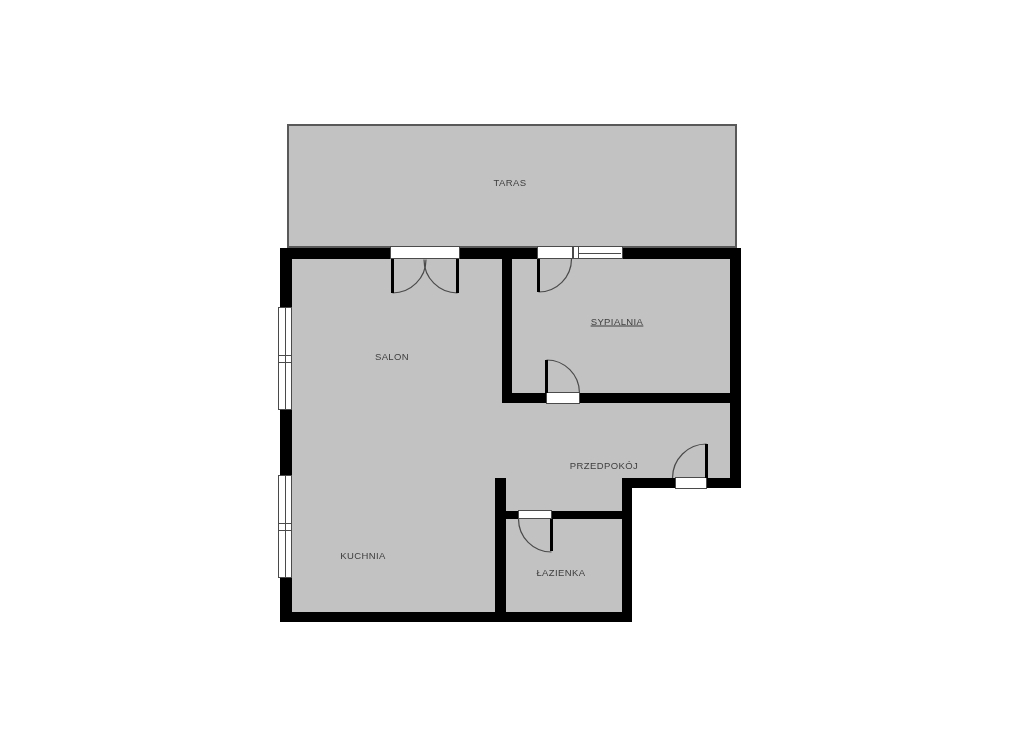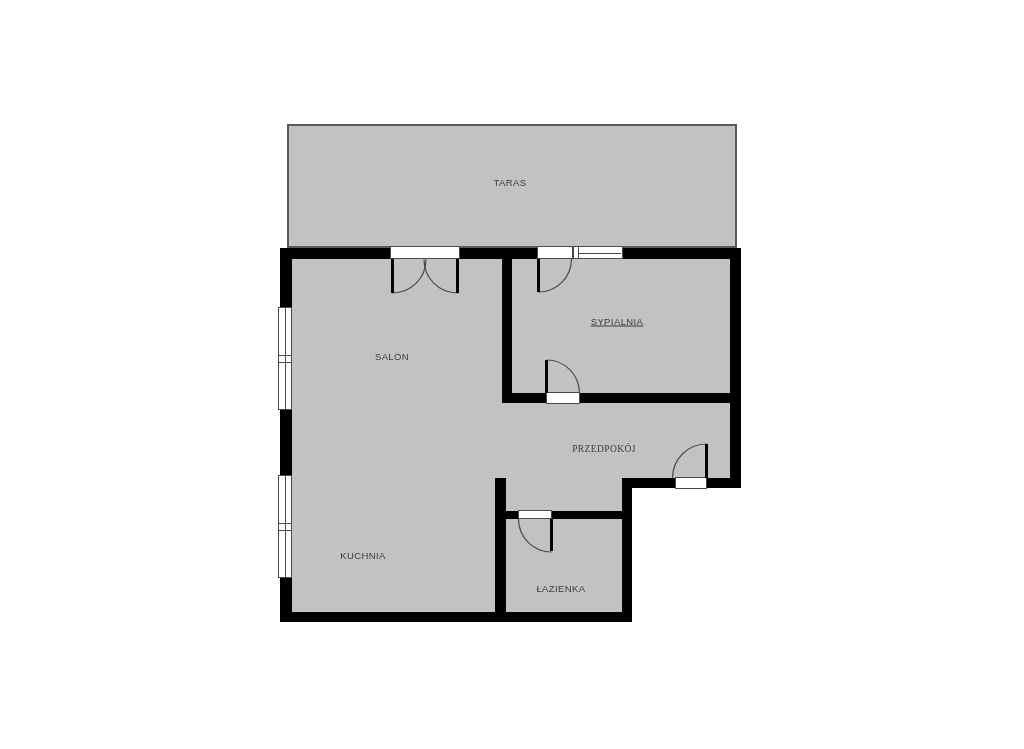--- a/index.html
+++ b/index.html
@@ -55,23 +55,23 @@
   .winsyp-v {left:4px; top:0;   width:1px; height:100%;}
   .overlay{position:absolute; left:0; top:0; pointer-events:none;}
   .room-label{
     position:absolute; transform:translate(-50%,-50%);
     color:var(--label); font-size:9.5px; letter-spacing:.4px;
     white-space:nowrap;
   }
   .lbl-taras     {left:510px; top:182px;}
   .lbl-salon     {left:392px; top:356px;}
   .lbl-sypialnia {left:617px; top:321px;text-decoration:underline;}
-  .lbl-przedpokoj{left:604px; top:449px;font-family:Liberation Serif, serif;}
+  .lbl-przedpokoj{left:604px; top:465px;}
   .lbl-kuchnia   {left:363px; top:555px;}
-  .lbl-lazienka  {left:561px; top:588px;}
+  .lbl-lazienka  {left:561px; top:572px;}
 </style>
 </head>
 <body>
 
 <div class="canvas">
 
   <div class="terrace"></div>
 
   <div class="floor floor-upper"></div>
   <div class="floor floor-lower"></div>

